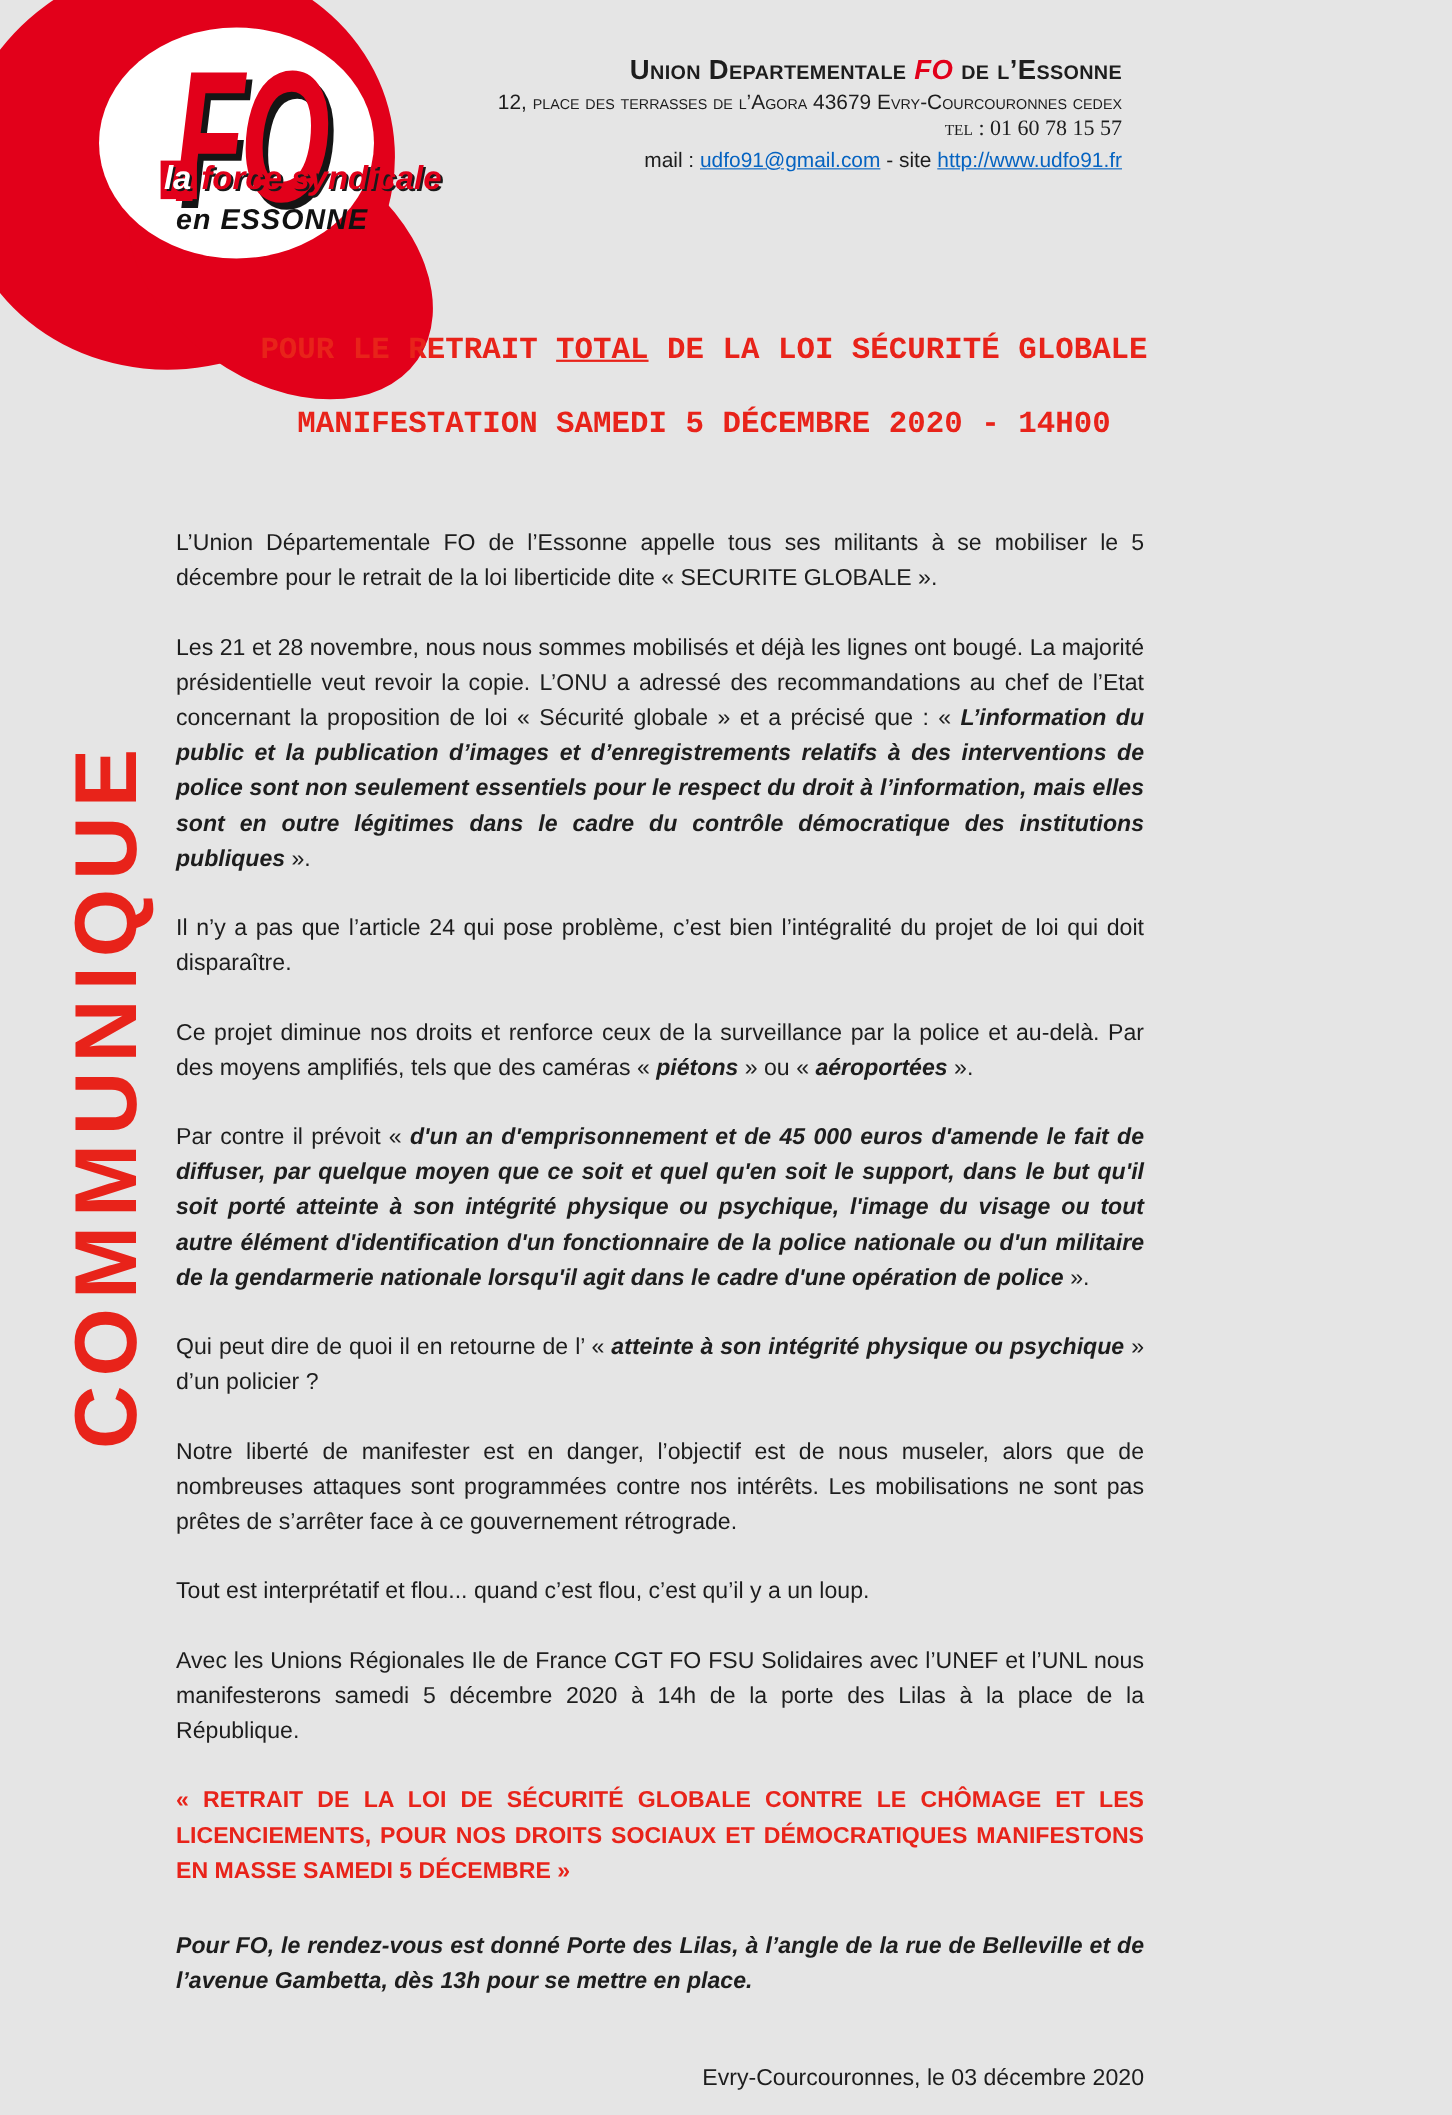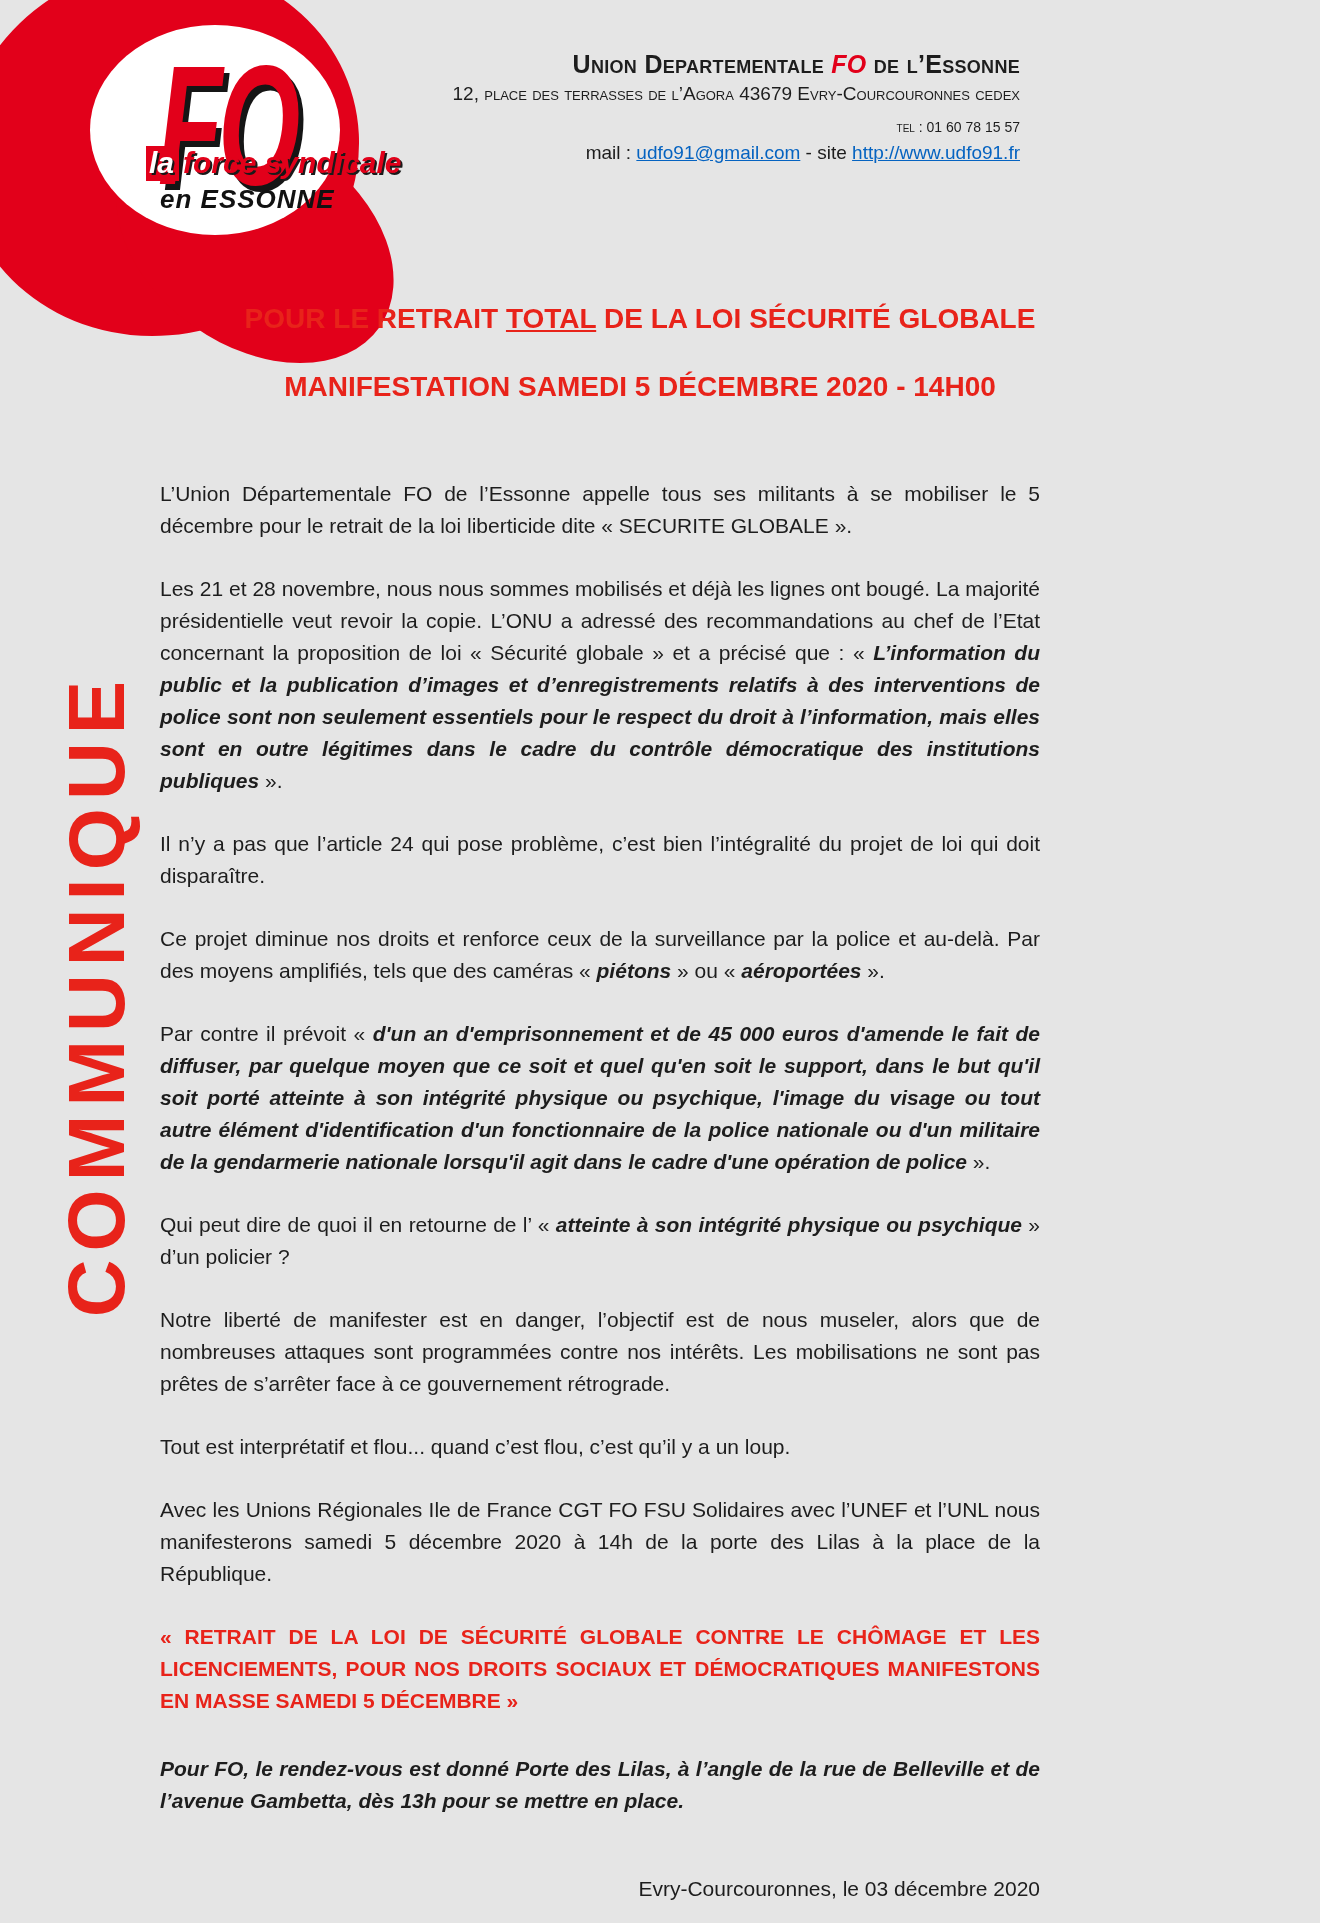--- a/index.html
+++ b/index.html
@@ -24,27 +24,27 @@
   }
   .logo-tagline{position:absolute;left:146px;top:146px;font-size:30px;font-weight:bold;font-style:italic;white-space:nowrap;}
   .tag-la{background:var(--logo-red);color:#fff;padding:0 5px 2px 3px;margin-right:4px;text-shadow:2px 2px 0 #151515;}
   .tag-rest{color:var(--logo-red);text-shadow:2px 2px 0 #1a1a1a;}
   .logo-region{position:absolute;left:160px;top:184px;font-size:26px;font-weight:bold;font-style:italic;color:#111;letter-spacing:1px;white-space:nowrap;}
   
   .header{position:absolute;top:50px;right:300px;width:680px;text-align:right;}
   .header .org{font-size:25px;font-weight:bold;font-variant:small-caps;letter-spacing:0.3px;white-space:nowrap;}
   .fo{color:var(--logo-red);font-style:italic;font-weight:bold;}
   .header .addr{font-size:19px;font-variant:small-caps;margin-top:4px;white-space:nowrap;}
-  .header .tel{font-size:14px;font-variant:small-caps;margin-top:14px;}
+  .header .tel{font-size:20px;font-variant:small-caps;margin-top:1px;font-family:Liberation Serif, serif;}
   .header .mail{font-size:19px;margin-top:7px;}
   .link{color:var(--link-blue);text-decoration:underline;}
   
   .title1,.title2{
     position:absolute;left:170px;width:940px;text-align:center;
-    color:var(--accent-red);font-weight:bold;font-size:28px;white-space:nowrap;
+    color:var(--accent-red);font-weight:bold;font-size:28px;white-space:nowrap;font-family:Liberation Mono, monospace;
   }
   .title1{top:303px;}
   .title2{top:371px;}
   .u{text-decoration:underline;}
   
   .communique{
     position:absolute;left:-253px;top:945px;width:700px;height:100px;line-height:100px;
     text-align:center;transform:rotate(-90deg);
     font-size:80px;font-weight:bold;letter-spacing:8px;color:var(--accent-red);
   }

